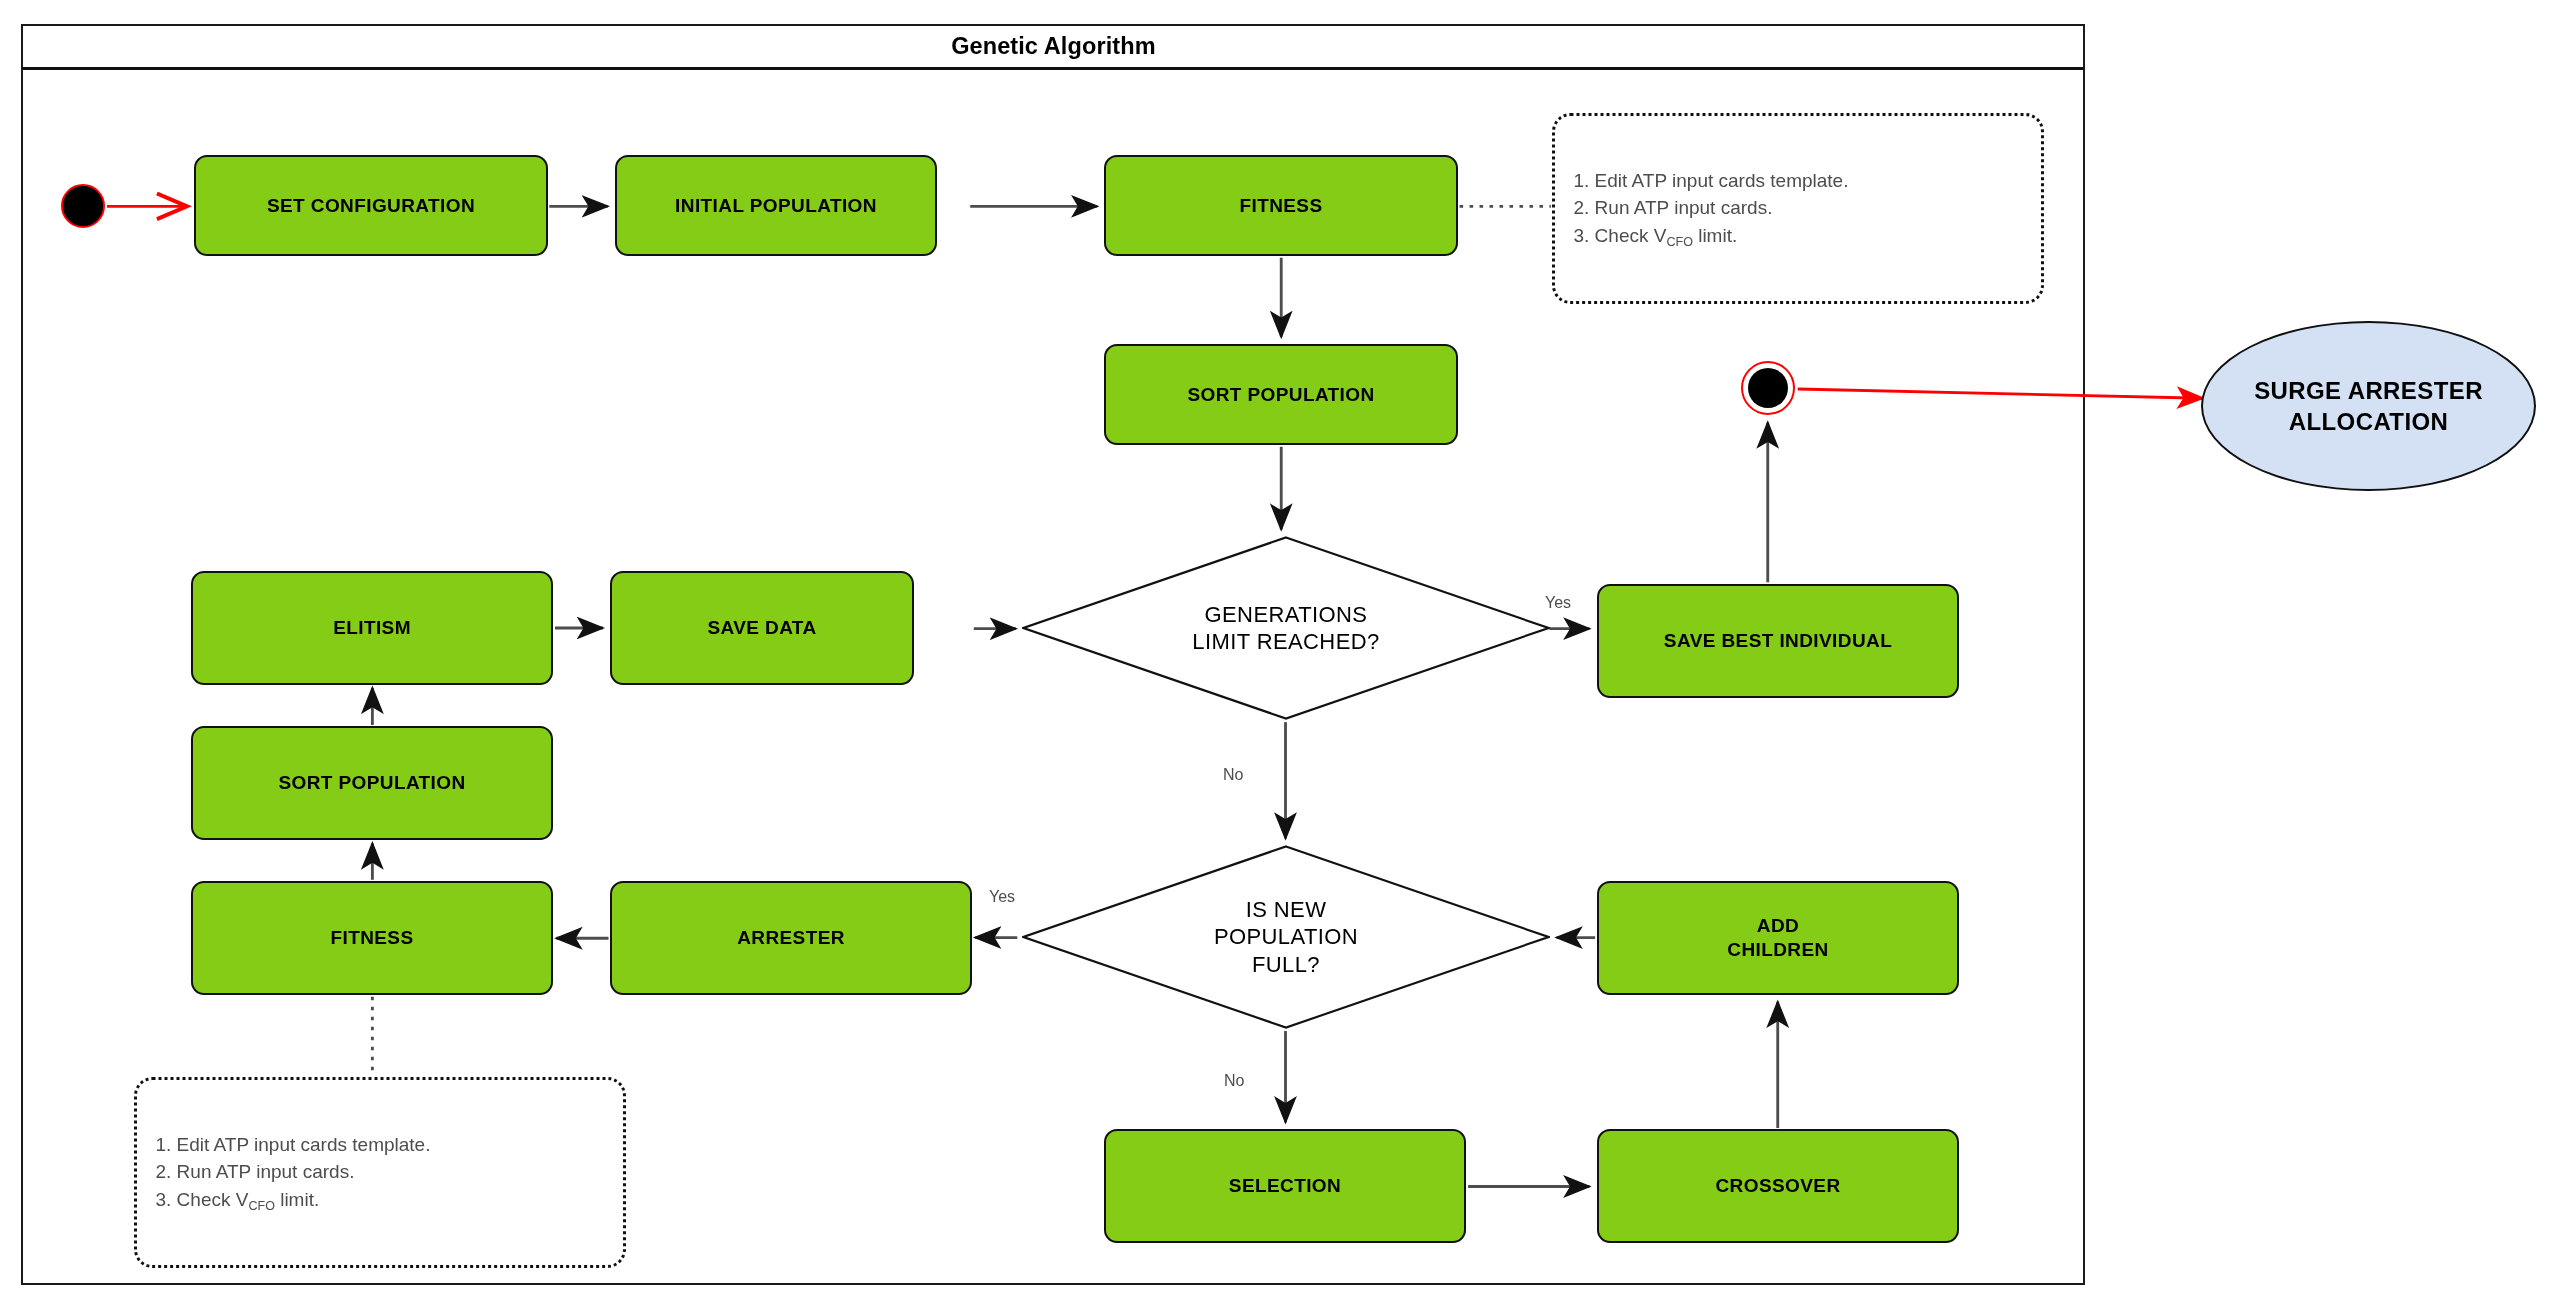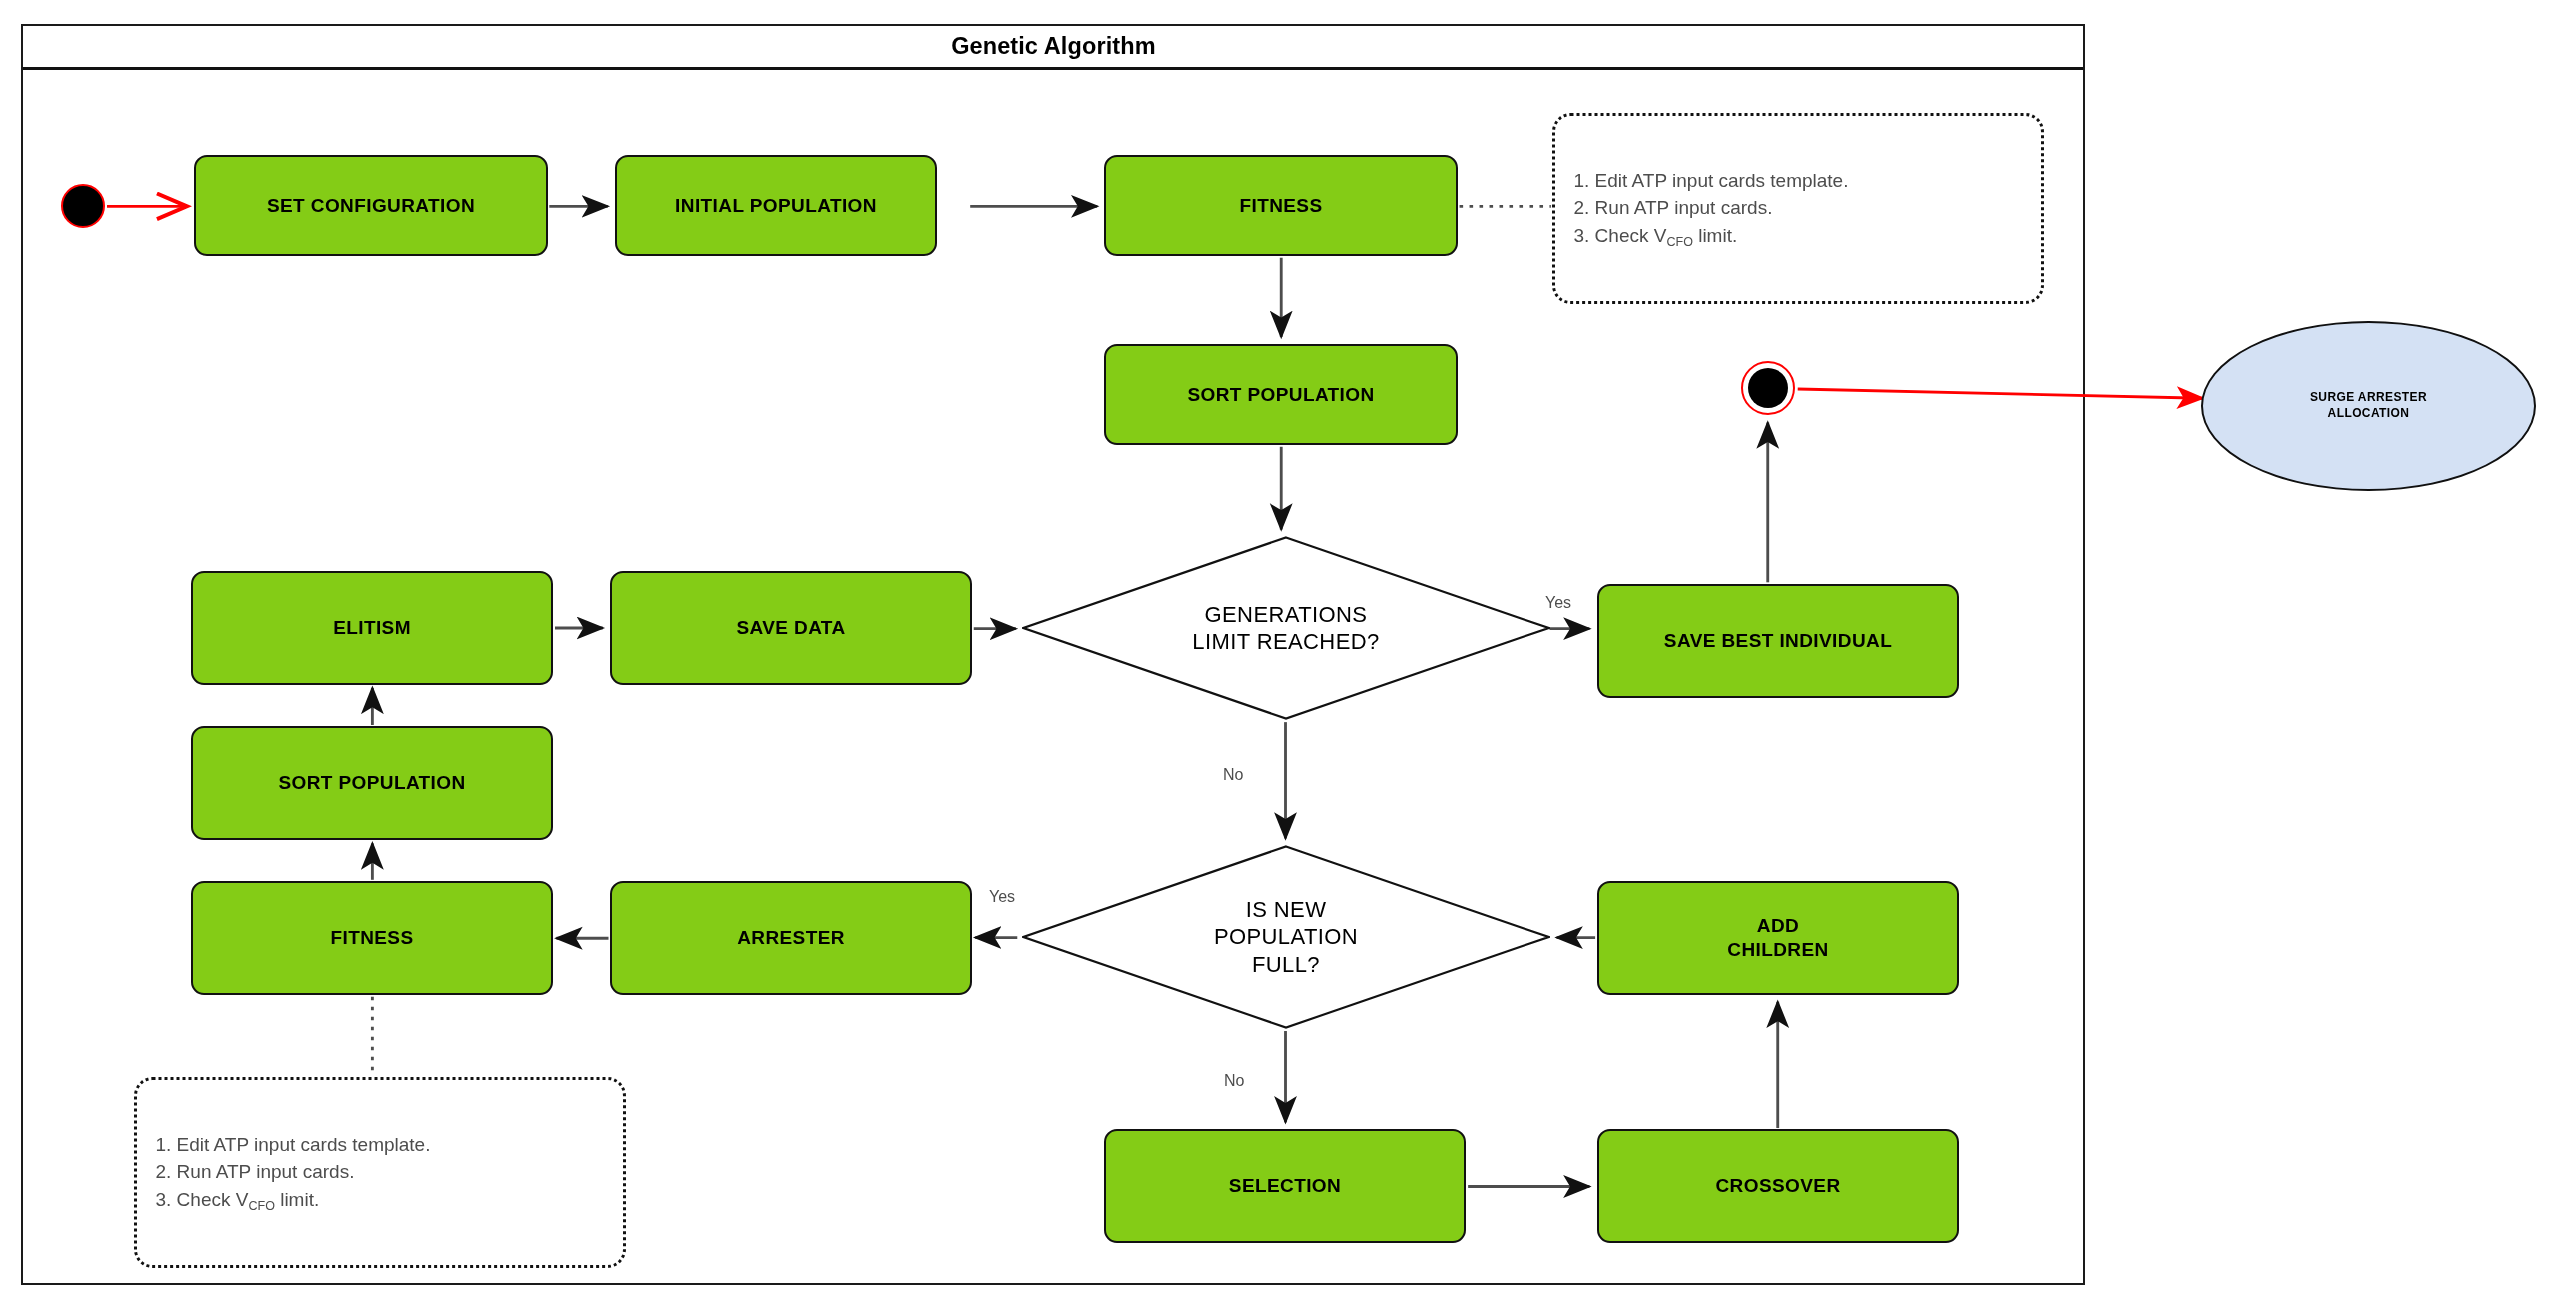--- a/index.html
+++ b/index.html
@@ -78,21 +78,21 @@
 
   
   .terminal{
     position:absolute;
     box-sizing:border-box;
     border:2.9px solid #101010;
     border-radius:50%;
     background:#d4e1f4;
     display:flex;align-items:center;justify-content:center;
     text-align:center;
-    font-weight:bold;font-size:12px;letter-spacing:0.4px;
+    font-weight:bold;font-size:24px;letter-spacing:0.4px;
     color:#000;line-height:1.3;
   }
 
   
   .start-node{
     position:absolute;border-radius:50%;
     background:#000000;
     border:2.1px solid #ff0000;
     box-sizing:border-box;
   }
@@ -209,21 +209,21 @@
       <div class="node" style="left: 1597px; top: 584px; width: 362px; height: 114px;">
         <div>
           <span style="display: block;">SAVE BEST INDIVIDUAL</span>
         </div>
       </div>
       <div class="node" style="left: 191px; top: 571px; width: 362px; height: 114px;">
         <div>
           <span style="display: block;">ELITISM</span>
         </div>
       </div>
-      <div class="node" style="left: 610px; top: 571px; width: 362px; height: 114px;">
+      <div class="node" style="left: 610px; top: 571px; width: 304px; height: 114px;">
         <div>
           <span style="display: block;">SAVE DATA</span>
         </div>
       </div>
       <div class="node" style="left: 191px; top: 726px; width: 362px; height: 114px;">
         <div>
           <span style="display: block;">SORT POPULATION</span>
         </div>
       </div>
       <div class="node" style="left: 191px; top: 881px; width: 362px; height: 114px;">

